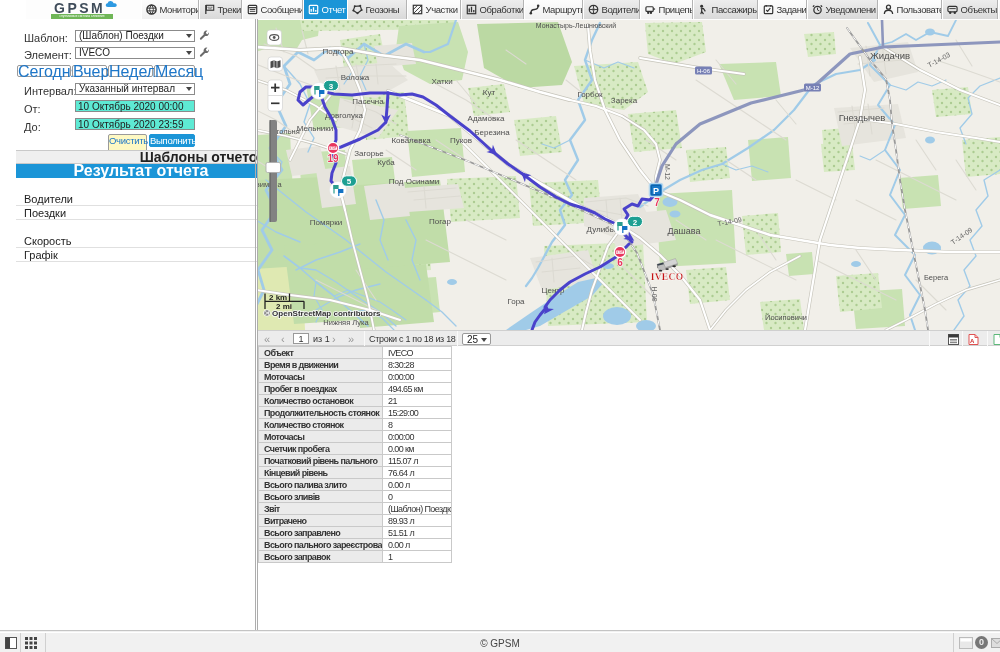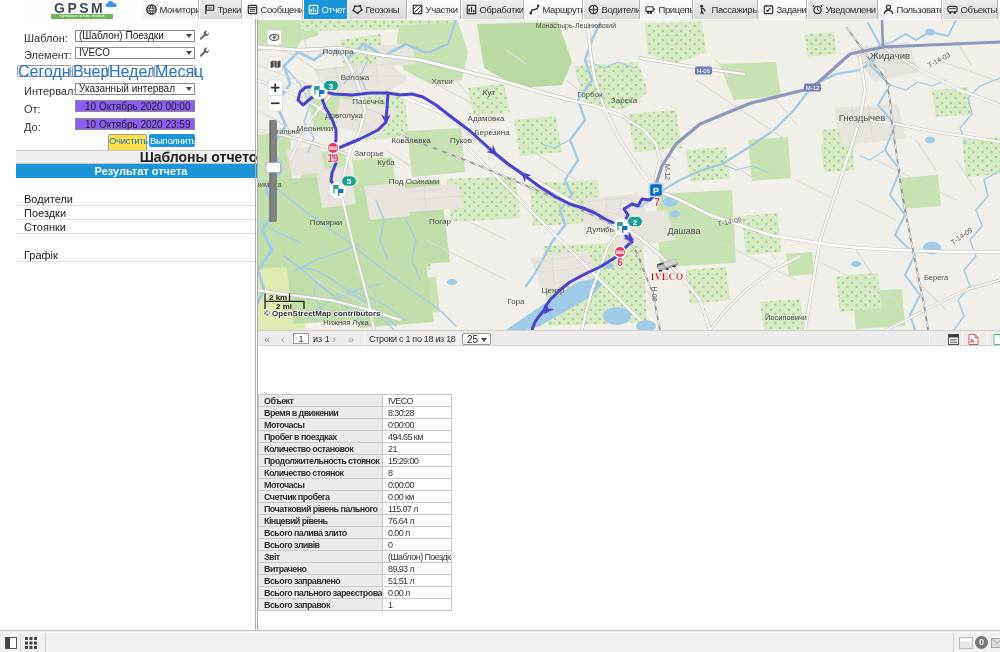--- a/index.html
+++ b/index.html
@@ -18,44 +18,44 @@
 .tab.active { background:#1b95d7; color:#fff; border-right:1px solid #1b95d7;}
 .tab svg { margin-right:2.5px; flex:none; }
 
 
 #sidebar { position:absolute; left:16px; top:19px; width:253px; height:611px; background:#fff; }
 .frm-label { position:absolute; left:8px; font-size:11px; color:#333; }
 .sel { position:absolute; left:59px; width:120px; height:12px; border:1px solid #8b8b8b; background:#fff; font-size:10px; color:#222; line-height:10px; padding-left:3px; overflow:hidden; white-space:nowrap; }
 .sel .car { position:absolute; right:2px; top:3px; width:0; height:0; border-left:3.5px solid transparent; border-right:3.5px solid transparent; border-top:4.5px solid #444; }
 .wrench { position:absolute; left:183px; }
 .pbtn { position:absolute; height:12px; border:1px solid #9a9a9a; border-radius:2px; background:#fff; color:#1d76c8; font-size:16px; text-align:center; line-height:11px; }
-.inp { position:absolute; left:59px; width:120px; height:12px; border:1px solid #8b8b8b; background:#8b5cf6; font-size:10px; color:#222; line-height:11px; padding-left:9px; }
-#btn-clear { position:absolute; left:92px; top:115px; width:39px; height:23px; border:1px solid #9a9a9a; border-radius:2px; background:#fde047; color:#1d76c8; font-size:9.5px; letter-spacing:-0.3px; text-align:center; line-height:12px;}
+.inp { position:absolute; left:59px; width:120px; height:12px; border:1px solid #8b8b8b; background:#5eead4; font-size:10px; color:#222; line-height:11px; padding-left:2px; }
+#btn-clear { position:absolute; left:92px; top:115px; width:39px; height:23px; border:1px solid #9a9a9a; border-radius:2px; background:#fef9c3; color:#1d76c8; font-size:9.5px; letter-spacing:-0.3px; text-align:center; line-height:12px;}
 #btn-exec { position:absolute; left:133px; top:115px; width:46px; height:13px; border:1px solid #1b95d7; border-radius:2px; background:#1b95d7; color:#fff; font-size:9.5px; letter-spacing:-0.3px; text-align:center; line-height:12px;}
 #hdr-templates { position:absolute; left:0; top:131px; width:250px; height:14px; background:#efefef; border-top:1px solid #c9c9c9; border-bottom:1px solid #c9c9c9; font-size:14px; font-weight:bold; color:#222; text-align:right; line-height:13px; }
-#hdr-result { position:absolute; left:0; top:145px; width:250px; height:14px; background:#1b95d7; color:#fff; font-size:11px; font-weight:bold; text-align:center; line-height:14px; }
+#hdr-result { position:absolute; left:0; top:145px; width:250px; height:14px; background:#1b95d7; color:#fff; font-size:16px; font-weight:bold; text-align:center; line-height:14px; }
 .litem { position:absolute; left:0; width:250px; height:14px; font-size:11px; color:#222; line-height:14px; padding-left:8px; border-bottom:1px solid #e0e0e0; background:#fff; }
 
 
 #vdiv { position:absolute; left:255px; top:19px; width:1px; height:611px; background:#adadad; }
 #vdiv2 { position:absolute; left:257px; top:19px; width:1px; height:611px; background:#adadad; }
 
 
 #map { position:absolute; left:258px; top:20px; width:742px; height:310px; background:#f1efe9; overflow:hidden; }
 
 
 #pagebar { position:absolute; left:258px; top:330px; width:742px; height:16px; background:#ececec; border-bottom:1px solid #d0d0d0; border-top:1px solid #cfcfcf; font-size:9px; color:#555; }
 .pgi { position:absolute; top:0; height:16px; line-height:16px; }
 #pg-box1 { position:absolute; left:35px; top:2px; width:16px; height:11px; border:1px solid #999; background:#fff; color:#333; text-align:center; line-height:10px; font-size:9px;}
 .pgsep { position:absolute; top:0; width:1px; height:16px; background:#d5d5d5; border-right:1px solid #fafafa; }
 #pg-sel { position:absolute; left:204px; top:2px; width:29px; height:11.5px; border:1px solid #999; border-radius:2px; background:#fff; color:#222; line-height:12px; padding-left:4px; font-size:10px; }
 #pg-sel .car { position:absolute; right:3px; top:4px; width:0; height:0; border-left:3.5px solid transparent; border-right:3.5px solid transparent; border-top:4.5px solid #444; }
 
 
-#rtable { position:absolute; left:258px; top:346px; width:194px; border-collapse:collapse; table-layout:fixed;margin-top:48px; }
+#rtable { position:absolute; left:258px; top:346px; width:194px; border-collapse:collapse; table-layout:fixed; }
 #rtable td { border:1px solid #c9c9c9; height:12px; font-size:9px; color:#333; padding:0 0 0 5px; overflow:hidden; white-space:nowrap; letter-spacing:-0.5px; }
 #rtable td.l { width:124px; background:#ebebeb; font-weight:bold; letter-spacing:-0.6px; }
 #rtable td.r { width:69px; background:#fff; letter-spacing:-0.6px; }
 
 
 #botbar { position:absolute; left:0; top:630px; width:1000px; height:22px; background:#f1f1f1; border-top:1px solid #c4c4c4; }
 #botbar .inner { position:absolute; left:0; top:1px; width:1000px; height:21px; border-top:1px solid #fff; }
 .bbsep { position:absolute; top:0px; width:1px; height:21px; background:#d0d0d0; }
 #copyright { position:absolute; left:0; width:1000px; text-align:center; top:5px; font-size:10px; color:#444; }
 </style>
@@ -175,21 +175,21 @@
     <div class="frm-label" style="top:84px">От:</div>
     <div class="inp" style="top:81px">10 Октябрь 2020 00:00</div>
     <div class="frm-label" style="top:102px">До:</div>
     <div class="inp" style="top:99px">10 Октябрь 2020 23:59</div>
     <div id="btn-clear">Очистить</div>
     <div id="btn-exec">Выполнить</div>
     <div id="hdr-templates">Шаблоны отчетов</div>
     <div id="hdr-result">Результат отчета</div>
     <div class="litem" style="top:173px;">Водители</div>
     <div class="litem" style="top:187px;">Поездки</div>
-    <div class="litem" style="top:201px;">Стоянки</div>
+    <div class="litem" style="top:215px;">Скорость</div>
     <div class="litem" style="top:229px;">Графік</div>
   </div>
   <div id="vdiv"></div>
     <div id="vdiv2"></div>
 
   <div id="map"><svg width="742" height="310" viewBox="2 0 742 310" font-family="Liberation Sans">
 <defs>
 <pattern id="dots" width="9" height="9" patternUnits="userSpaceOnUse">
 <circle cx="2" cy="2" r="1.2" fill="#8db870" opacity="0.6"></circle>
             <circle cx="6.5" cy="6" r="1.2" fill="#8db870" opacity="0.6"></circle>
@@ -666,20 +666,21 @@
             <rect x="0" y="4.5" width="3" height="3"></rect>
             <rect x="4.5" y="4.5" width="3" height="3"></rect>
             <rect x="9" y="4.5" width="3" height="3"></rect>
             <rect x="0" y="9" width="3" height="3"></rect>
             <rect x="4.5" y="9" width="3" height="3"></rect>
             <rect x="9" y="9" width="3" height="3"></rect>
           </g>
         </svg>
     <div class="bbsep" style="left:20px;"></div>
     <div class="bbsep" style="left:45px;"></div>
+    <div id="copyright">© GPSM</div>
     <div class="bbsep" style="left:953px;"></div>
     <svg style="position:absolute; left:959px; top:4px;" width="14" height="12" viewBox="0 0 14 12">
           <rect x="0.5" y="0.5" width="13" height="11" fill="#e8e8e8" stroke="#bbb"></rect>
           <rect x="1.5" y="1.5" width="11" height="3" fill="#fff"></rect>
         </svg>
     <div style="position:absolute; left:975px; top:3px; width:13px; height:13px; border-radius:50%; background:#777; color:#eee; font-size:9px; font-weight:bold; text-align:center; line-height:13px;">0</div>
     <svg style="position:absolute; left:991px; top:5px;" width="12" height="10" viewBox="0 0 12 10">
           <rect x="0.5" y="0.5" width="11" height="9" fill="#ddd" stroke="#aaa"></rect>
           <path d="M0.5 0.5 L6 5.5 L11.5 0.5" fill="none" stroke="#aaa"></path>
         </svg>

